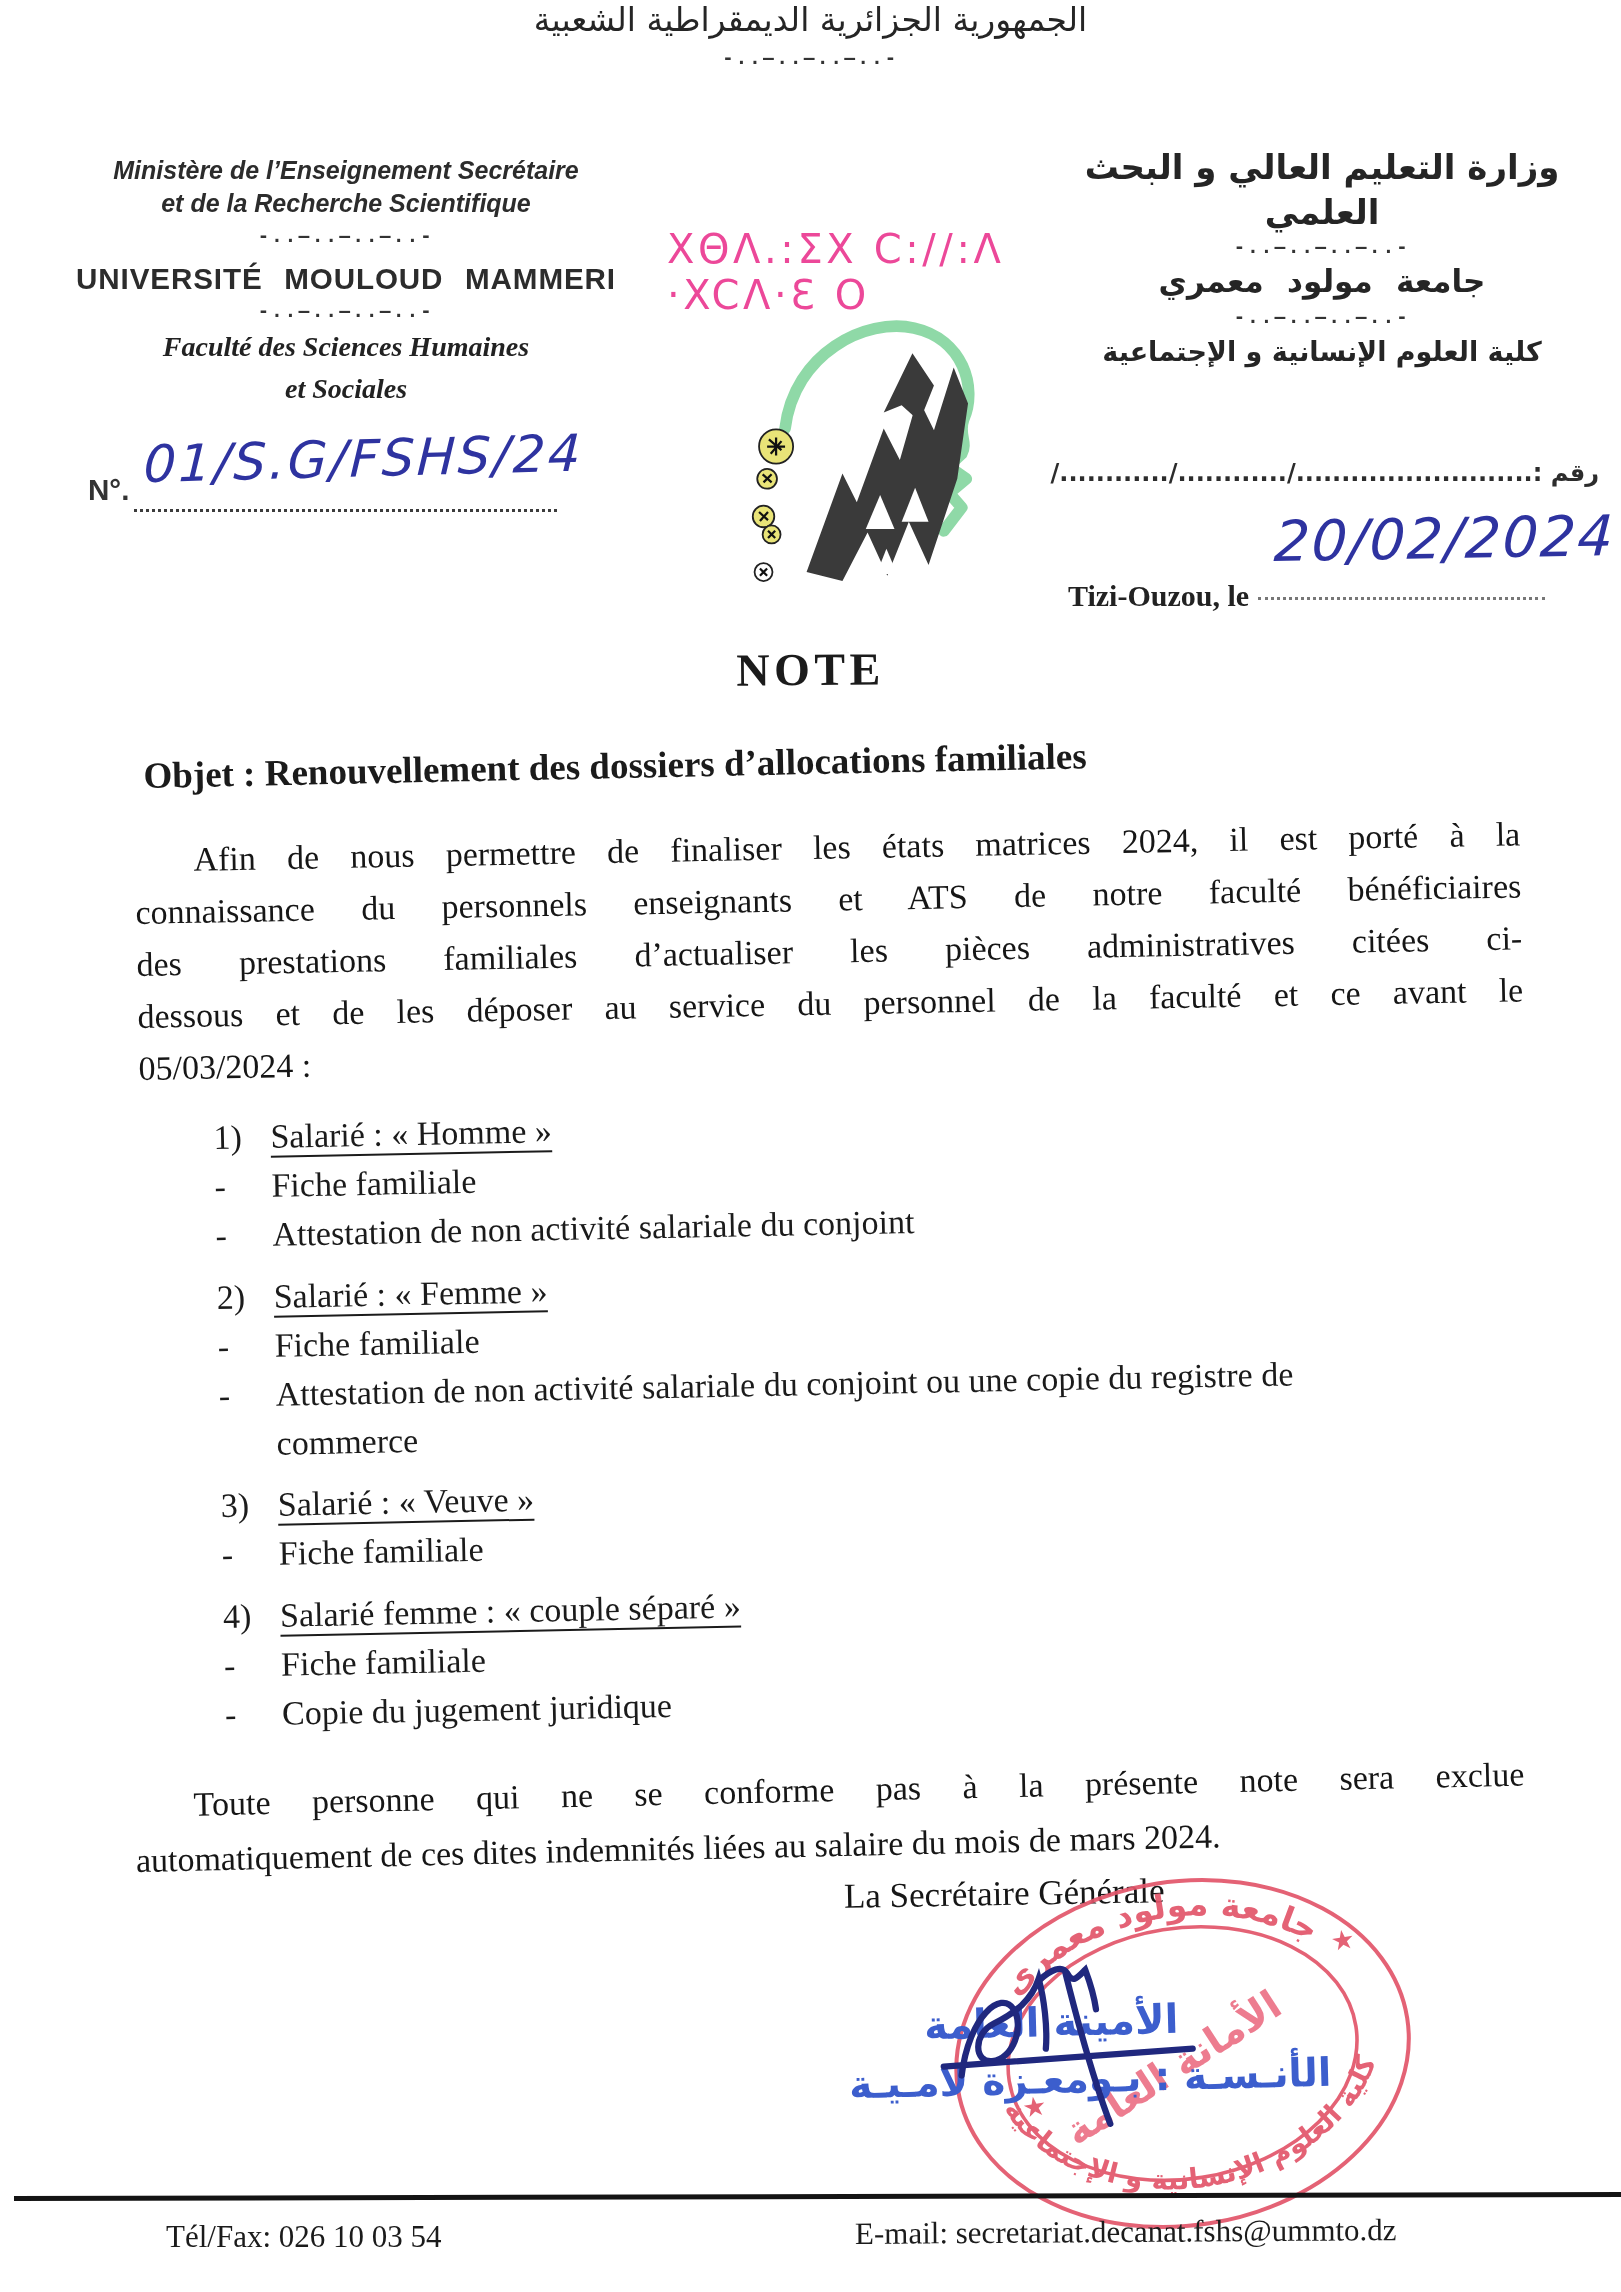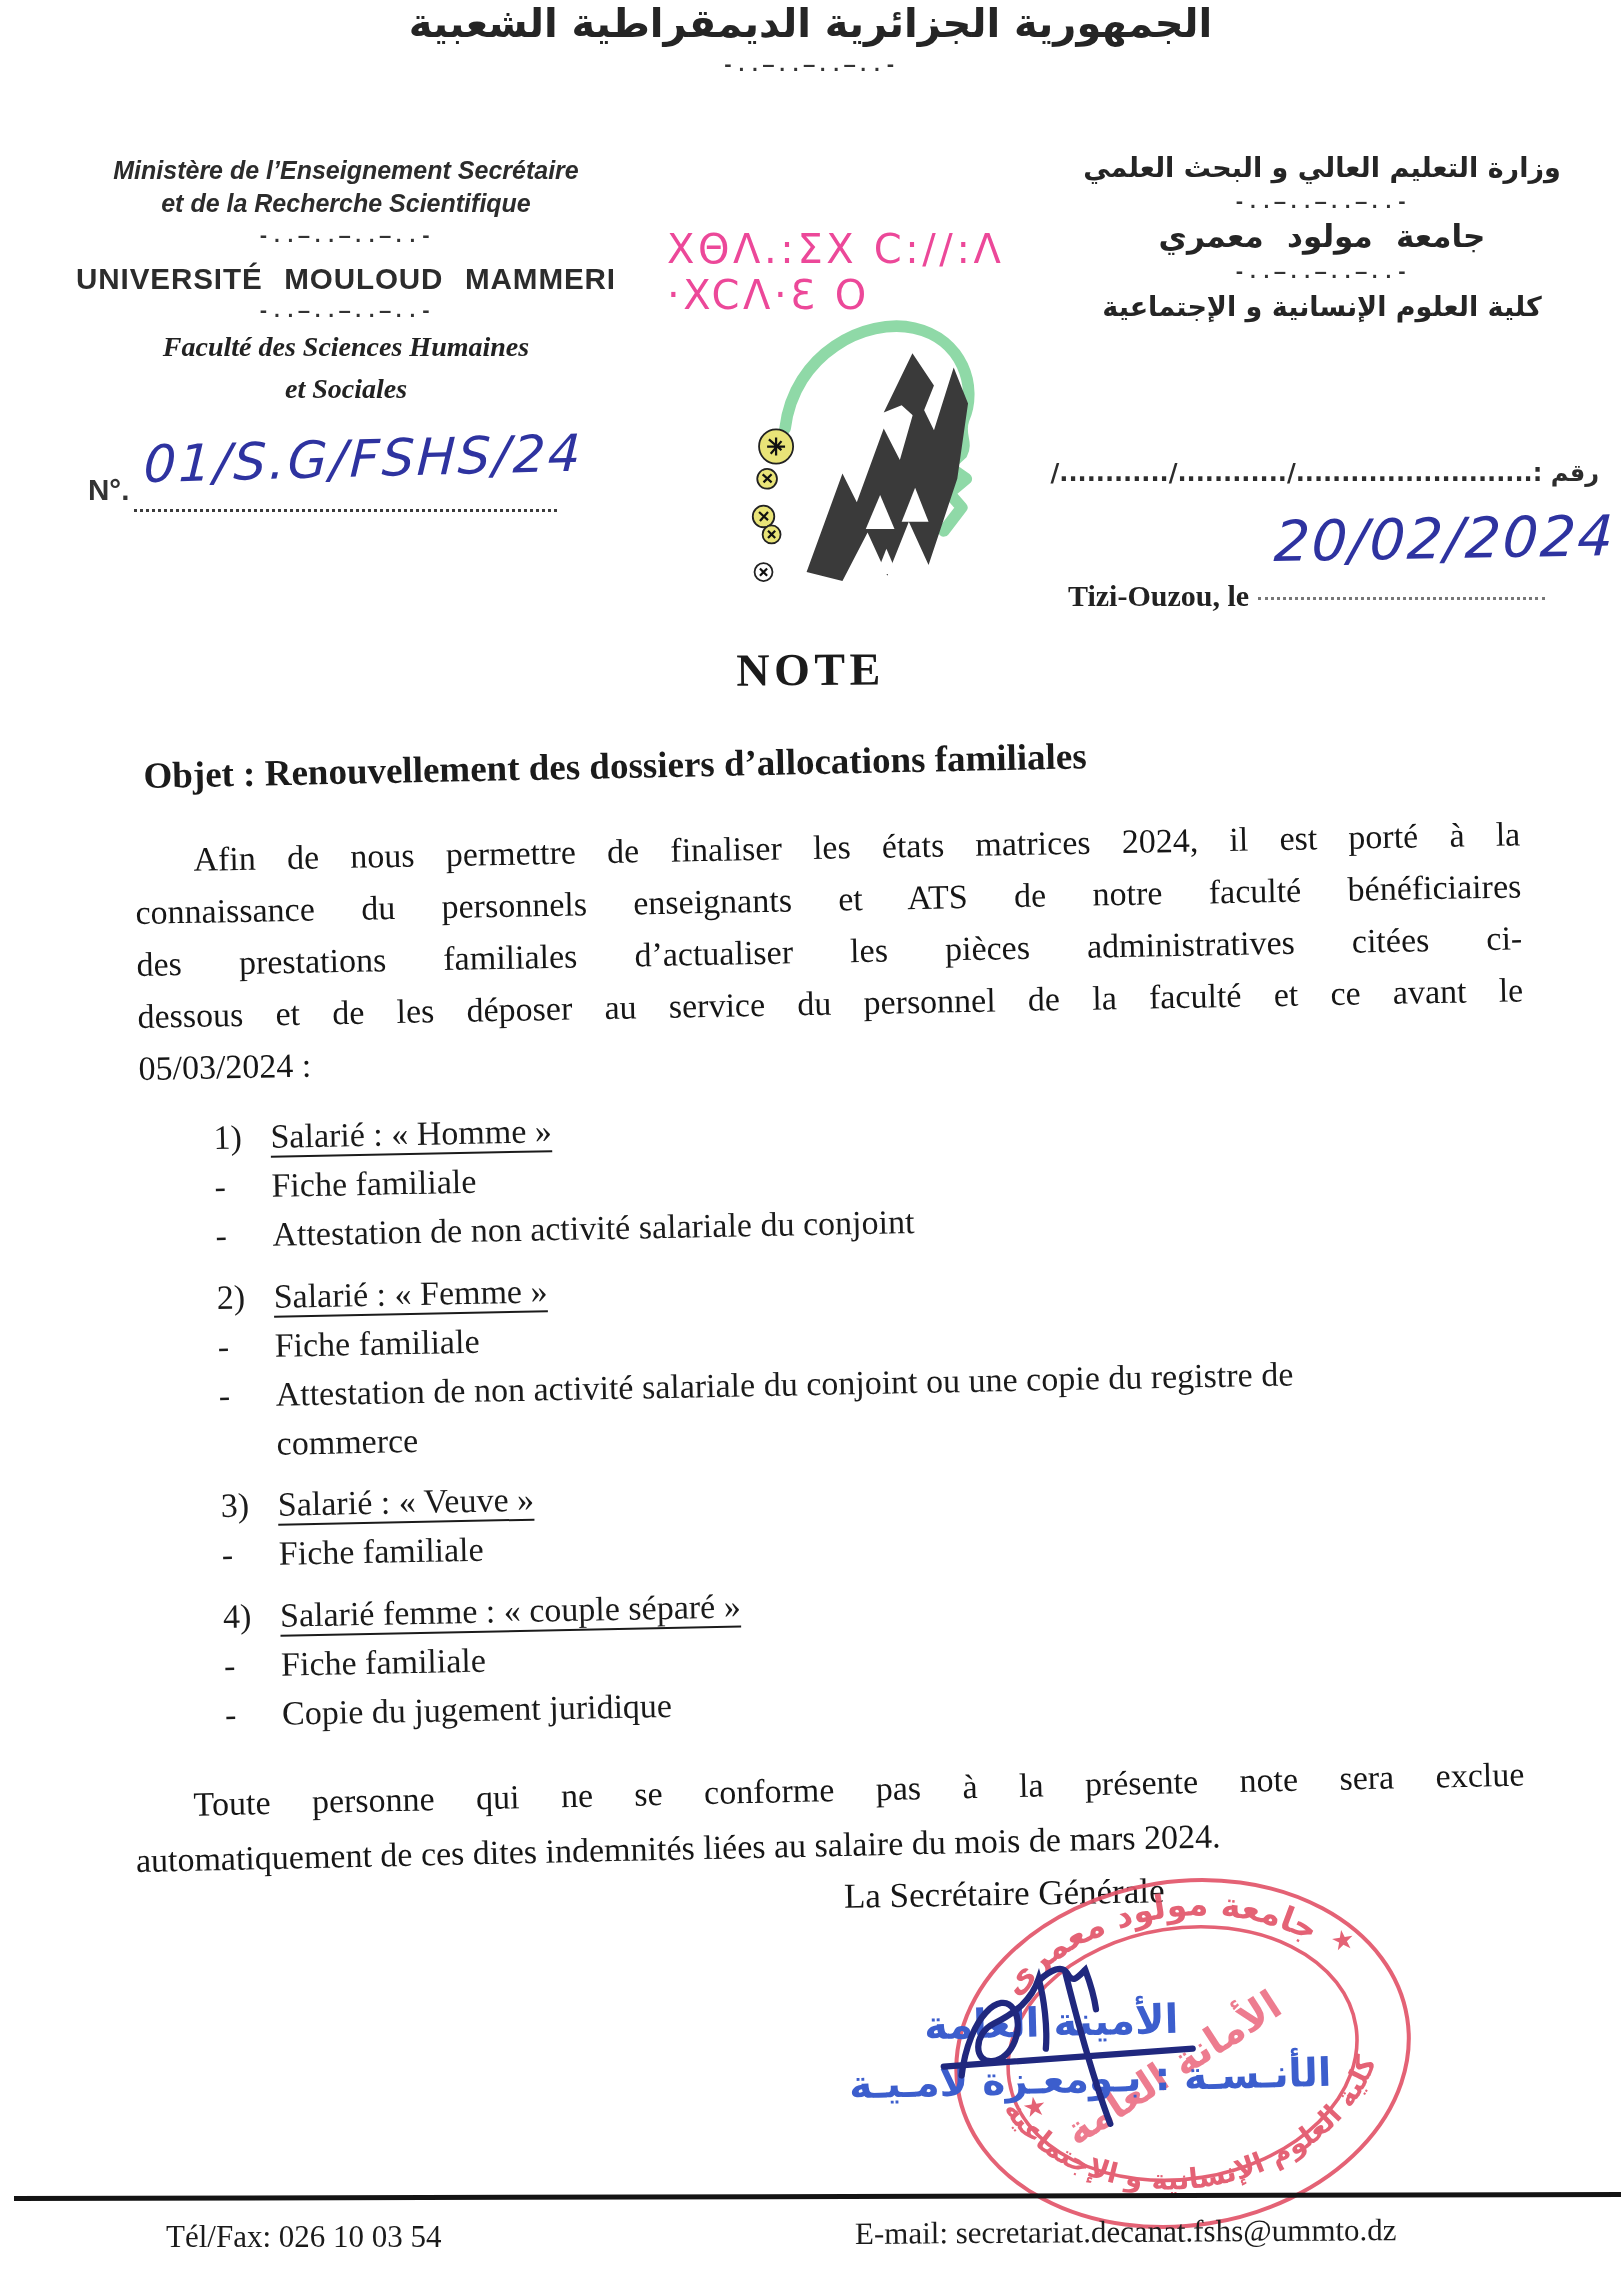--- a/index.html
+++ b/index.html
@@ -2,33 +2,33 @@
 <html style="font-size:14.3px"><head>
 <meta charset="utf-8">
 <style>
   html,body{margin:0;padding:0;background:#e8e8e8;}
   .page{
     position:relative;width:1621px;height:2293px;background:#ffffff;
     font-family:"Liberation Serif",serif;color:#1b1b1b;overflow:hidden;
   }
   
   .top-block{position:absolute;left:0;right:0;top:36;text-align:center;}
-  .republic{font-family:"DejaVu Sans",sans-serif;font-weight:bold;font-size:40px;color:#252525;direction:rtl;}
+  .republic{font-family:"DejaVu Sans",sans-serif;font-weight:normal;font-size:33px;color:#252525;direction:rtl;}
   .dashes{font-family:"DejaVu Sans Mono",monospace;font-weight:bold;font-size:18px;letter-spacing:2.7px;color:#333;line-height:23px;}
   .top-block .dashes{margin-top:7.2px;}
   .hdr-left{position:absolute;left:56px;top:154px;width:580px;text-align:center;}
   .hdr-left .min{font-family:"Liberation Sans",sans-serif;font-weight:bold;font-style:italic;font-size:25px;line-height:33px;color:#2c2c2c;}
   .hdr-left .univ{font-family:"Liberation Sans",sans-serif;font-weight:bold;font-size:29.6px;letter-spacing:0.9px;word-spacing:12.5px;color:#2c2c2c;margin-top:15px;}
   .hdr-left .fac{font-weight:bold;font-style:italic;font-size:28px;line-height:38px;color:#222;margin-top:5.4px;}
   .hdr-left .dashes{margin-top:3.6px;}
   .tifinagh{position:absolute;left:667px;top:226px;width:452px;
     font-family:"DejaVu Sans",sans-serif;font-size:40px;letter-spacing:3.6px;color:#ec4899;}
   .hdr-right{position:absolute;left:1042px;top:145px;width:560px;text-align:center;direction:rtl;
     font-family:"DejaVu Sans",sans-serif;font-weight:bold;color:#252525;}
-  .hdr-right .min-ar{font-size:27px;line-height:45px;}
+  .hdr-right .min-ar{font-size:34px;line-height:45px;}
   .hdr-right .univ-ar{font-size:31px;line-height:47px;word-spacing:12.5px;}
   .hdr-right .fac-ar{font-size:27px;line-height:47px;}
   
   .ref-dots{position:absolute;left:134px;top:453px;width:423px;height:56px;border-bottom:3.6px dotted #3c3c3c;}
   .ref-label{position:absolute;left:88px;top:473px;font-family:"Liberation Sans",sans-serif;font-weight:bold;font-size:29.6px;color:#333;}
   .hand{font-family:"DejaVu Sans",sans-serif;font-style:italic;color:#2e33a0;}
   .ref-value{position:absolute;left:145px;top:435px;font-size:51px;letter-spacing:2.7px;transform:rotate(-1.5deg) skewX(-4deg);transform-origin:left top;}
   .raqm{position:absolute;left:1037px;top:459px;width:562px;direction:rtl;text-align:right;
     font-family:"DejaVu Sans",sans-serif;font-weight:bold;font-size:24px;color:#2c2c2c;}
   .date-label{position:absolute;left:1068px;top:555px;font-weight:bold;font-size:30px;color:#222;margin-top:24px;}

